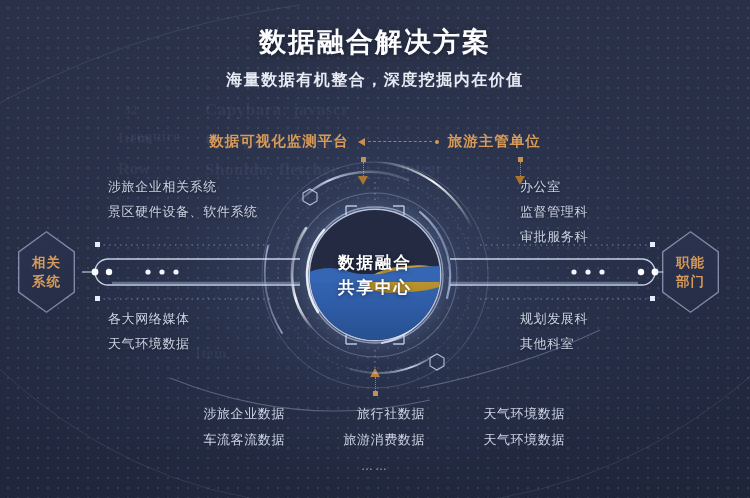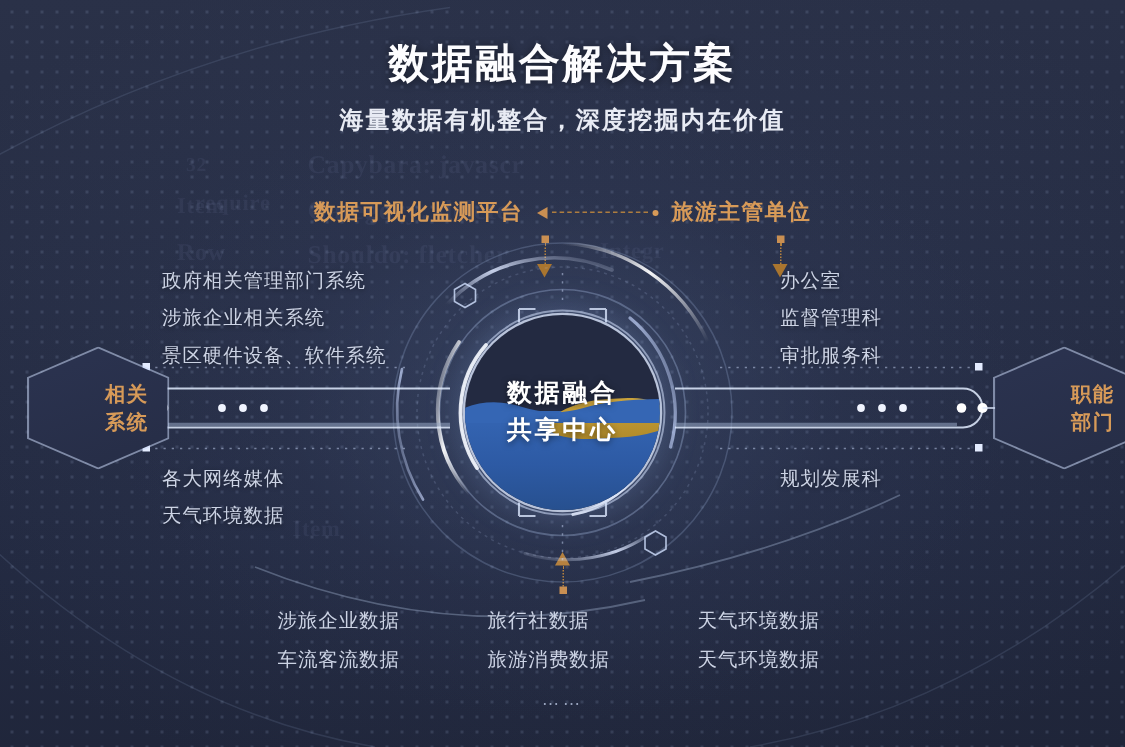--- a/index.html
+++ b/index.html
@@ -65,21 +65,21 @@
     width:0;height:0;border-left:5.5px solid transparent;border-right:5.5px solid transparent;
     border-top:9px solid #a9752f;
   }
   
   .sidelist{position:absolute;font-size:13px;color:#ccd3e4;letter-spacing:.6px;line-height:25px;white-space:nowrap;}
   .sidelist div{text-shadow:0 1px 3px rgba(0,0,0,.4);}
   
   .hex{
     position:absolute;width:57px;height:82px;
     display:flex;flex-direction:column;align-items:center;justify-content:center;
-    color:#d79a58;font-size:13.5px;font-weight:700;line-height:19px;letter-spacing:1px;padding-left:38px;
+    color:#d79a58;font-size:13.5px;font-weight:700;line-height:19px;letter-spacing:1px;
   }
   .hexborder{
     position:absolute;inset:0;
     clip-path:polygon(50% 0%,100% 25%,100% 75%,50% 100%,0% 75%,0% 25%);
     background:rgba(200,215,245,.55);
   }
   .hexinner{
     position:absolute;inset:1.4px;
     clip-path:polygon(50% 0%,100% 25%,100% 75%,50% 100%,0% 75%,0% 25%);
     background:linear-gradient(160deg,#2b3350 0%,#262d46 100%);
@@ -111,21 +111,21 @@
   #rings{position:absolute;left:258px;top:158px;width:234px;height:234px;}
   
   #pipes{position:absolute;left:0;top:0;width:750px;height:498px;}
   
   #bottomgrid{
     position:absolute;left:0;right:0;top:405px;
     display:flex;flex-direction:column;align-items:center;
     font-size:13px;color:#ccd3e4;letter-spacing:.6px;
   }
   #bottomgrid .brow{display:flex;justify-content:center;gap:40px;margin-bottom:8px;}
-  #bottomgrid .bcell{width:100px;text-align:left;white-space:nowrap;}
+  #bottomgrid .bcell{width:100px;text-align:right;white-space:nowrap;}
   #ellipsis{font-size:12px;color:#98a3bd;letter-spacing:2px;margin-top:2px;}
 </style>
 </head>
 <body>
 
 <div id="stage">
 
   <div id="dots"></div>
 
   <div class="codetext" style="left:205px;top:100px;font-size:17px;">Capybara: javascr</div>
@@ -302,38 +302,38 @@
   <div class="hex" style="left:662px;top:231px;">
     <div class="hexborder"></div>
     <div class="hexinner"></div>
     <div class="hextxt">
       <div>职能</div>
       <div>部门</div>
     </div>
   </div>
 
   <div class="sidelist" style="left:108px;top:174px;">
-    <div>政府相关管理部门系统</div>
     <div>涉旅企业相关系统</div>
     <div>景区硬件设备、软件系统</div>
   </div>
 
   <div class="sidelist" style="left:108px;top:306px;">
     <div>各大网络媒体</div>
     <div>天气环境数据</div>
   </div>
 
   <div class="sidelist" style="left:520px;top:174px;">
     <div>办公室</div>
     <div>监督管理科</div>
     <div>审批服务科</div>
   </div>
 
   <div class="sidelist" style="left:520px;top:306px;">
     <div>规划发展科</div>
+    <div>其他科室</div>
   </div>
 
   <div id="bottomgrid">
     <div class="brow">
       <div class="bcell">涉旅企业数据</div>
       <div class="bcell">旅行社数据</div>
       <div class="bcell">天气环境数据</div>
     </div>
     <div class="brow">
       <div class="bcell">车流客流数据</div>

